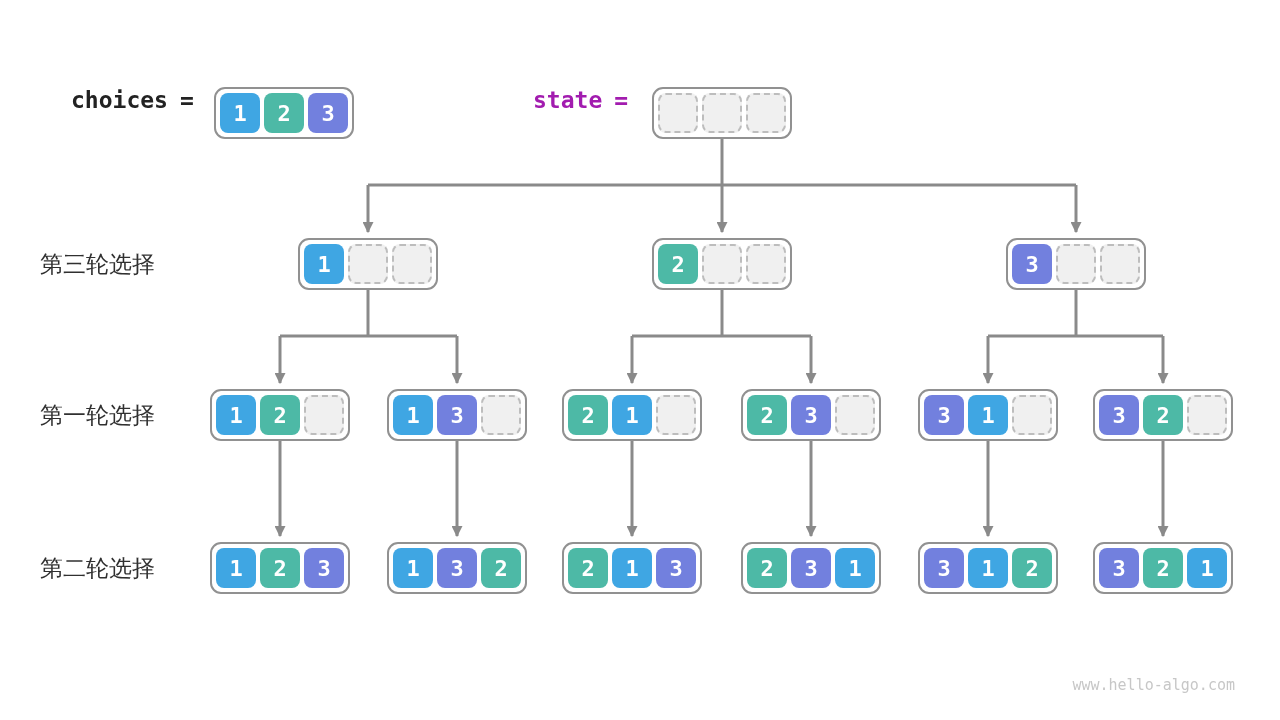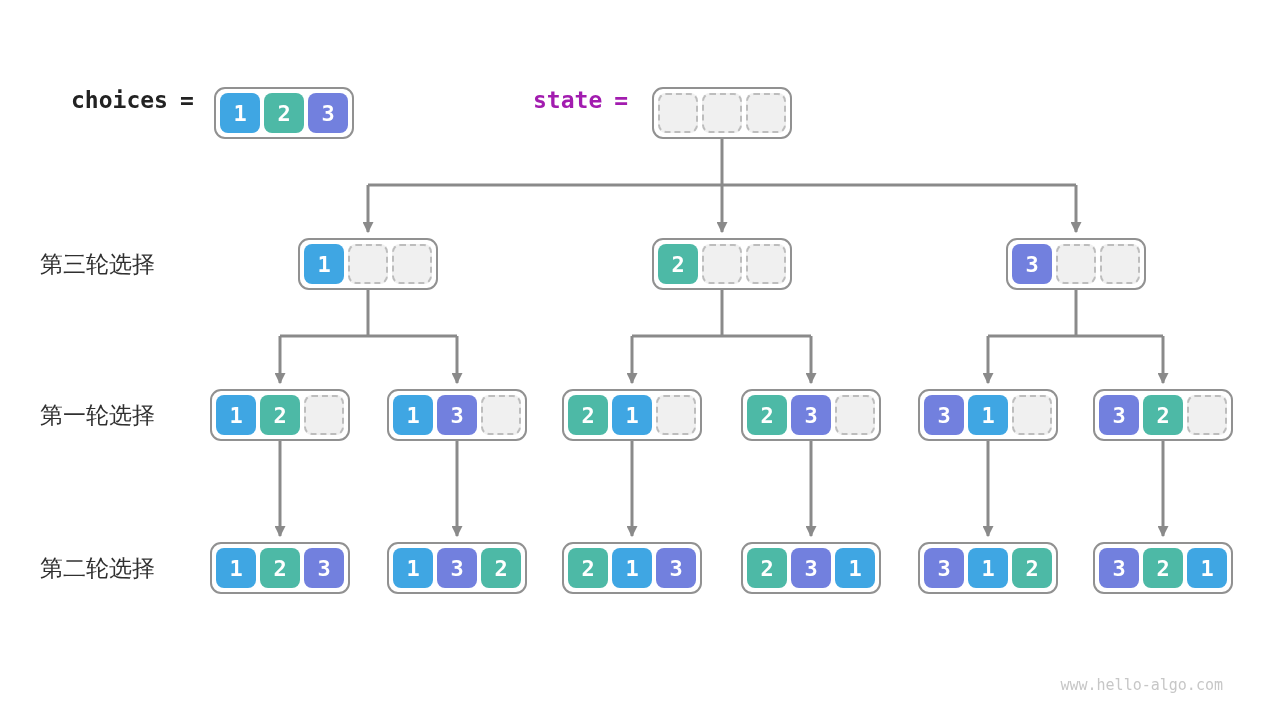--- a/index.html
+++ b/index.html
@@ -58,21 +58,21 @@
     z-index: 1;
     left: 40px;
     font-size: 23px;
     font-weight: 500;
     color: #303030;
     line-height: 30px;
     white-space: nowrap;
   }
   .footer {
     position: absolute;
-    right: 57px;
+    right: 45px;
     bottom: 26px;
     font-family: "DejaVu Sans Mono", monospace;
     font-size: 15px;
     color: #C7C7C7;
     z-index: 1;
     margin-left: 8px;
   }
 </style>
 </head>
 <body>

